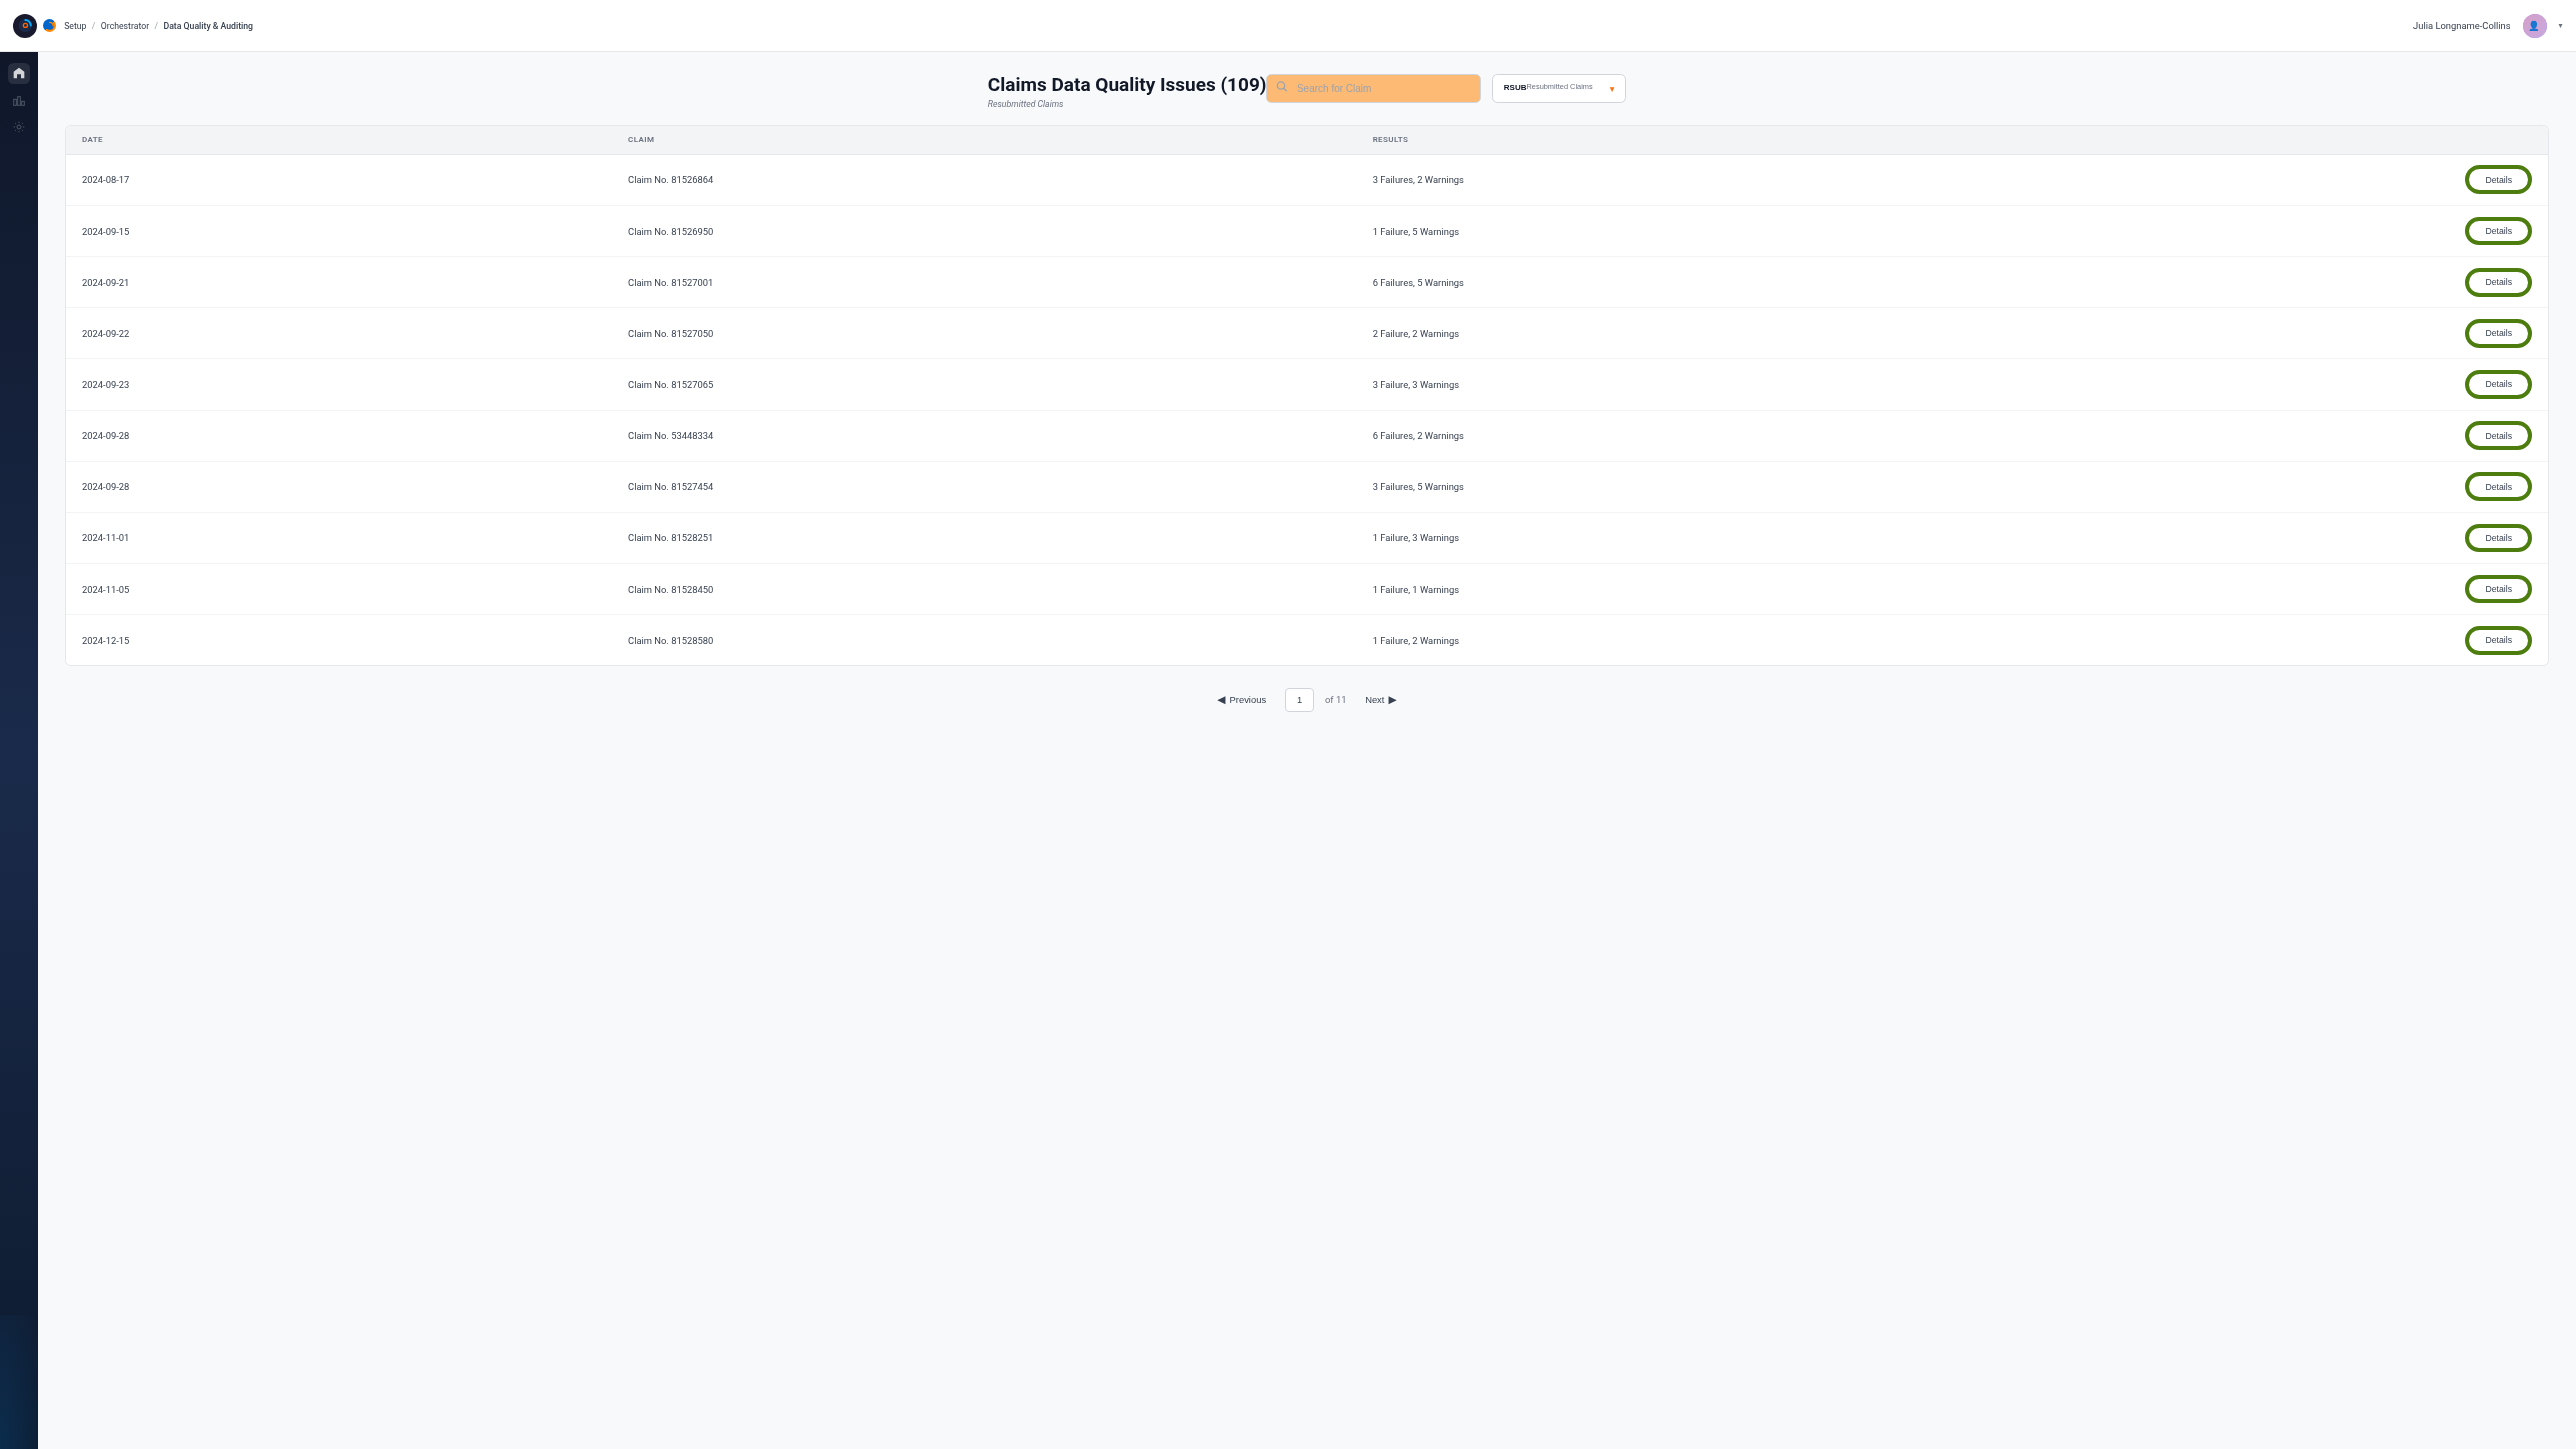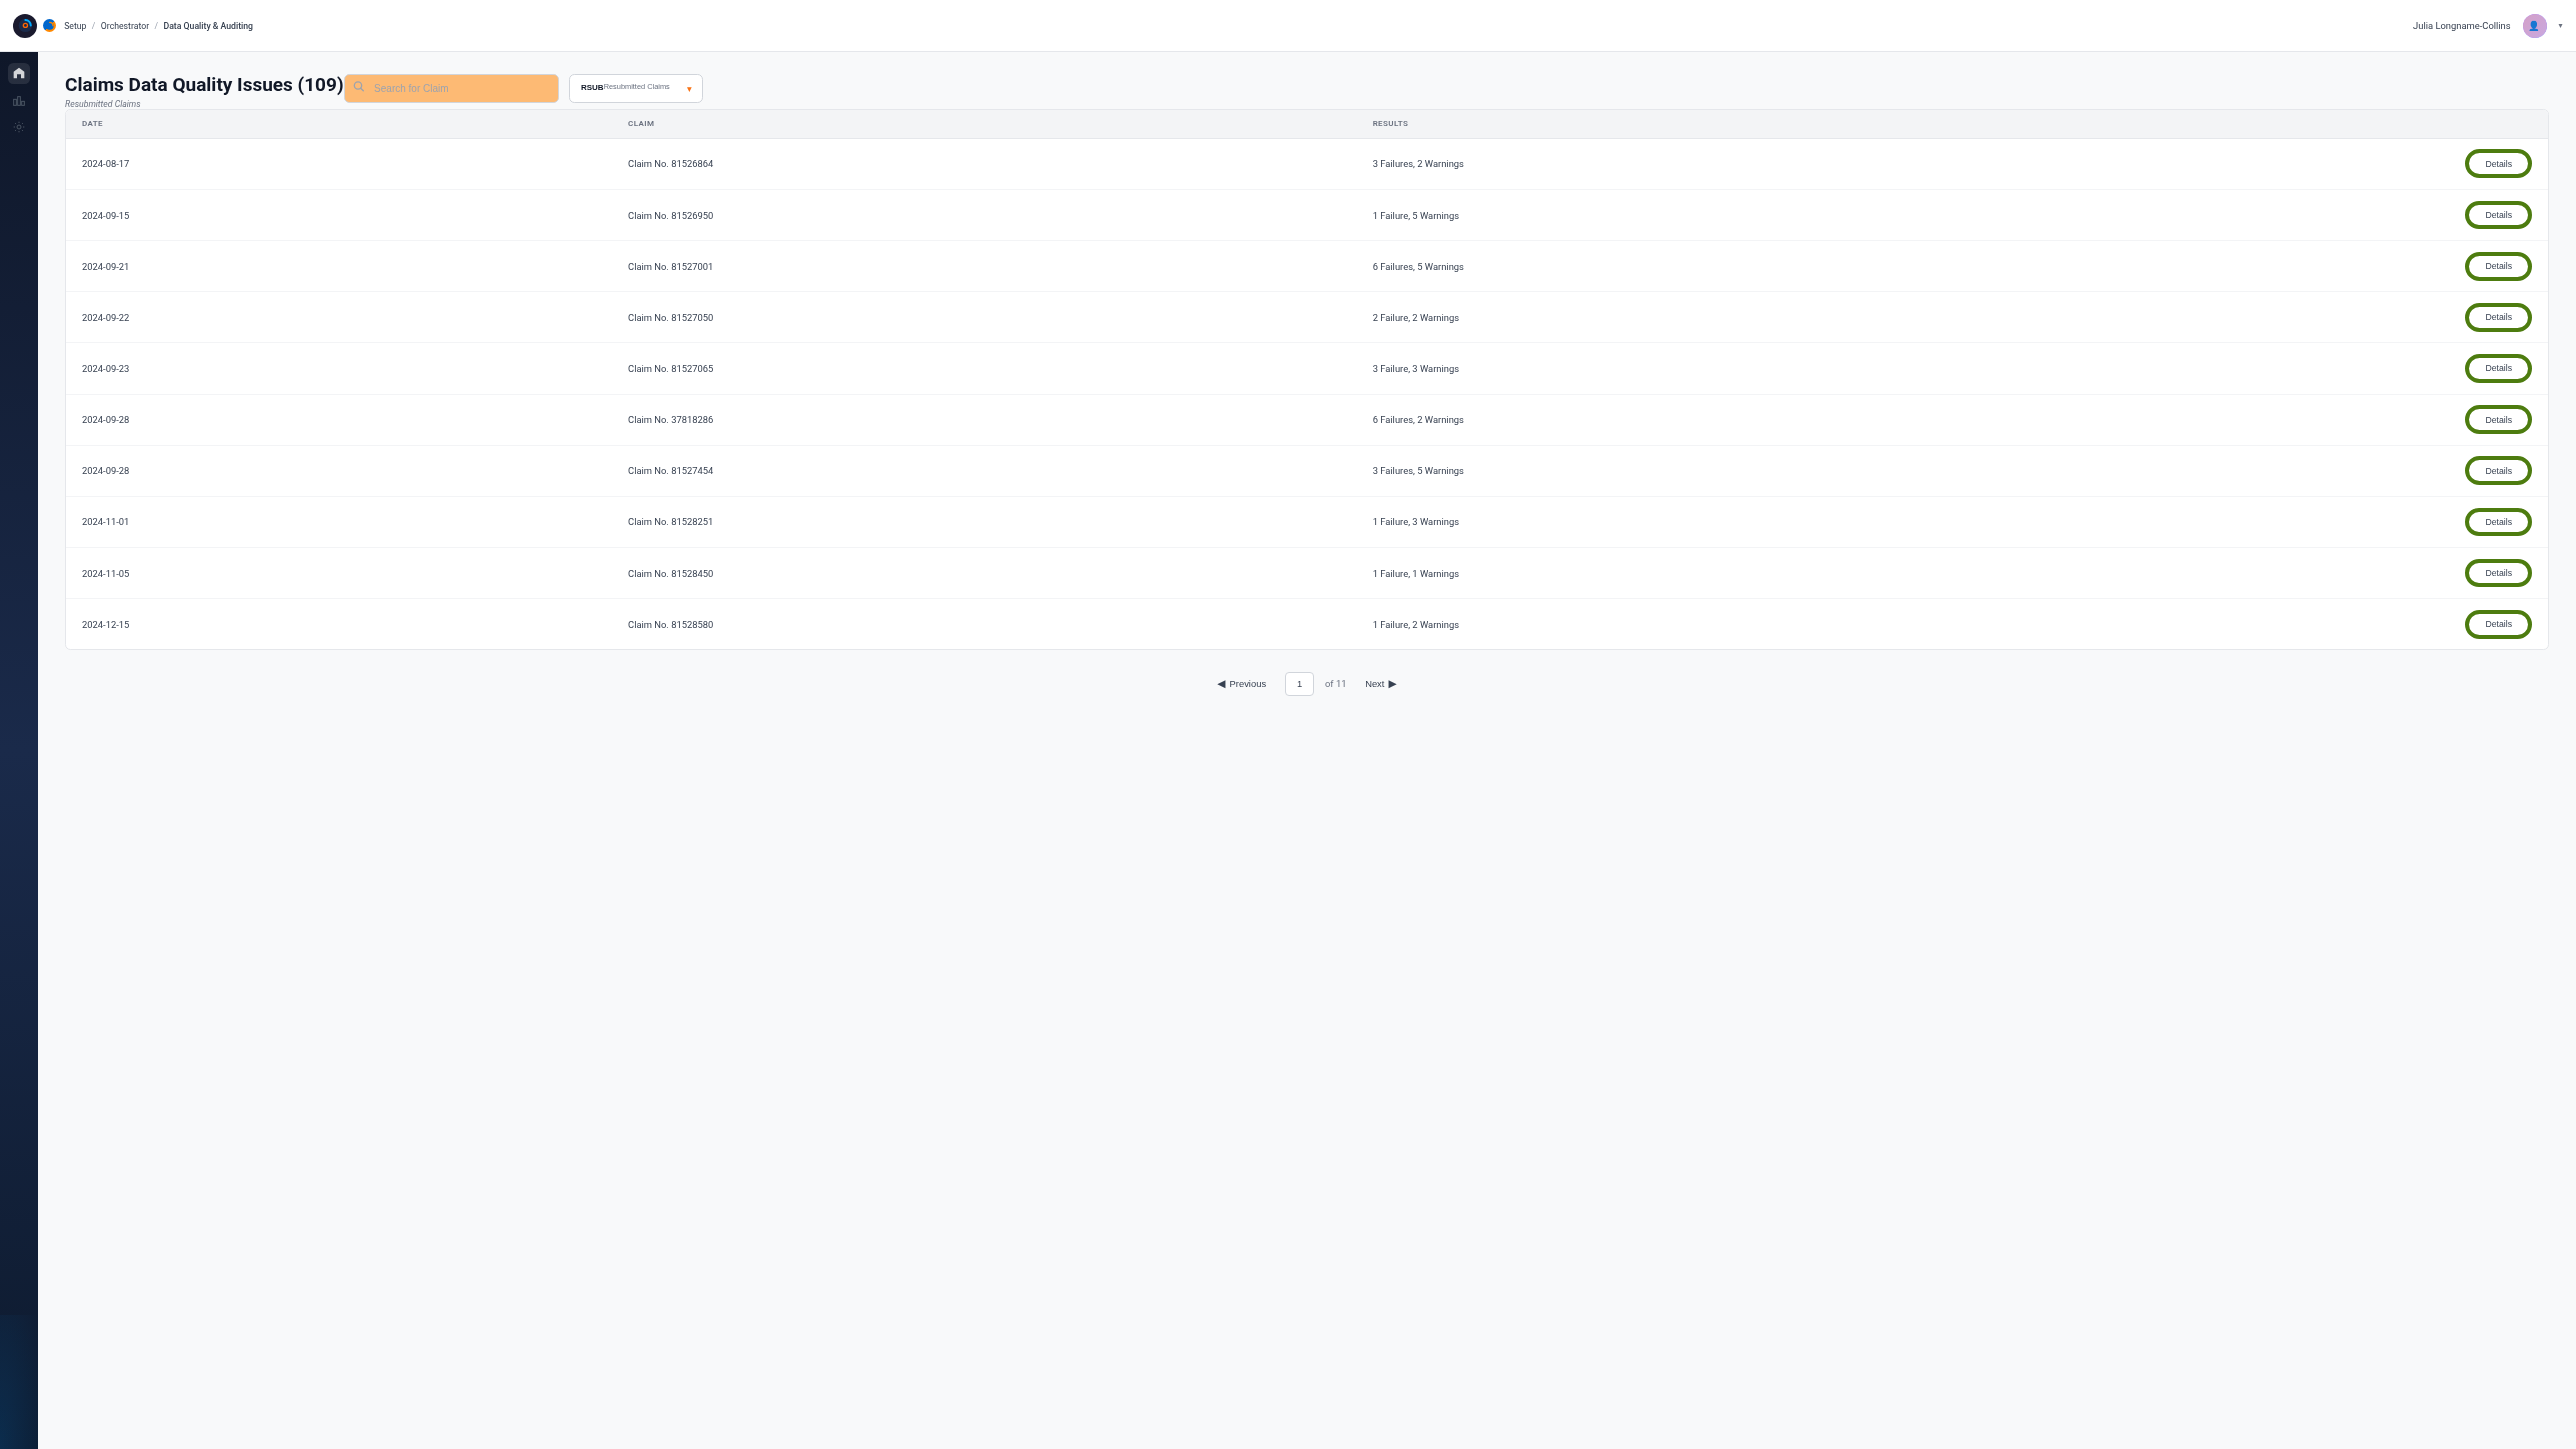--- a/index.html
+++ b/index.html
@@ -157,21 +157,22 @@
     .main-content {
       flex: 1;
       padding: 21.5px 27px;
       background: #f8f9fa;
     }
 
     
     .page-header {
       display: flex;
       align-items: flex-start;
-      justify-content: flex-start;
+      justify-content: center;
+      margin-bottom: 16px;
     }
     .page-title-section {
       display: flex;
       flex-direction: column;
     }
     .page-title {
       font-size: 19px;
       font-weight: 700;
       color: #111827;
       line-height: 1.2;
@@ -480,21 +481,21 @@
             <tr>
       <td class="col-date">2024-09-23</td>
       <td class="col-claim">Claim No. 81527065</td>
       <td class="col-results">3 Failure, 3 Warnings</td>
       <td class="col-action">
         <button class="details-btn">Details</button>
       </td>
     </tr>
             <tr>
       <td class="col-date">2024-09-28</td>
-      <td class="col-claim">Claim No. 37818286</td>
+      <td class="col-claim">Claim No. 53448334</td>
       <td class="col-results">6 Failures, 2 Warnings</td>
       <td class="col-action">
         <button class="details-btn">Details</button>
       </td>
     </tr>
             <tr>
       <td class="col-date">2024-09-28</td>
       <td class="col-claim">Claim No. 81527454</td>
       <td class="col-results">3 Failures, 5 Warnings</td>
       <td class="col-action">

